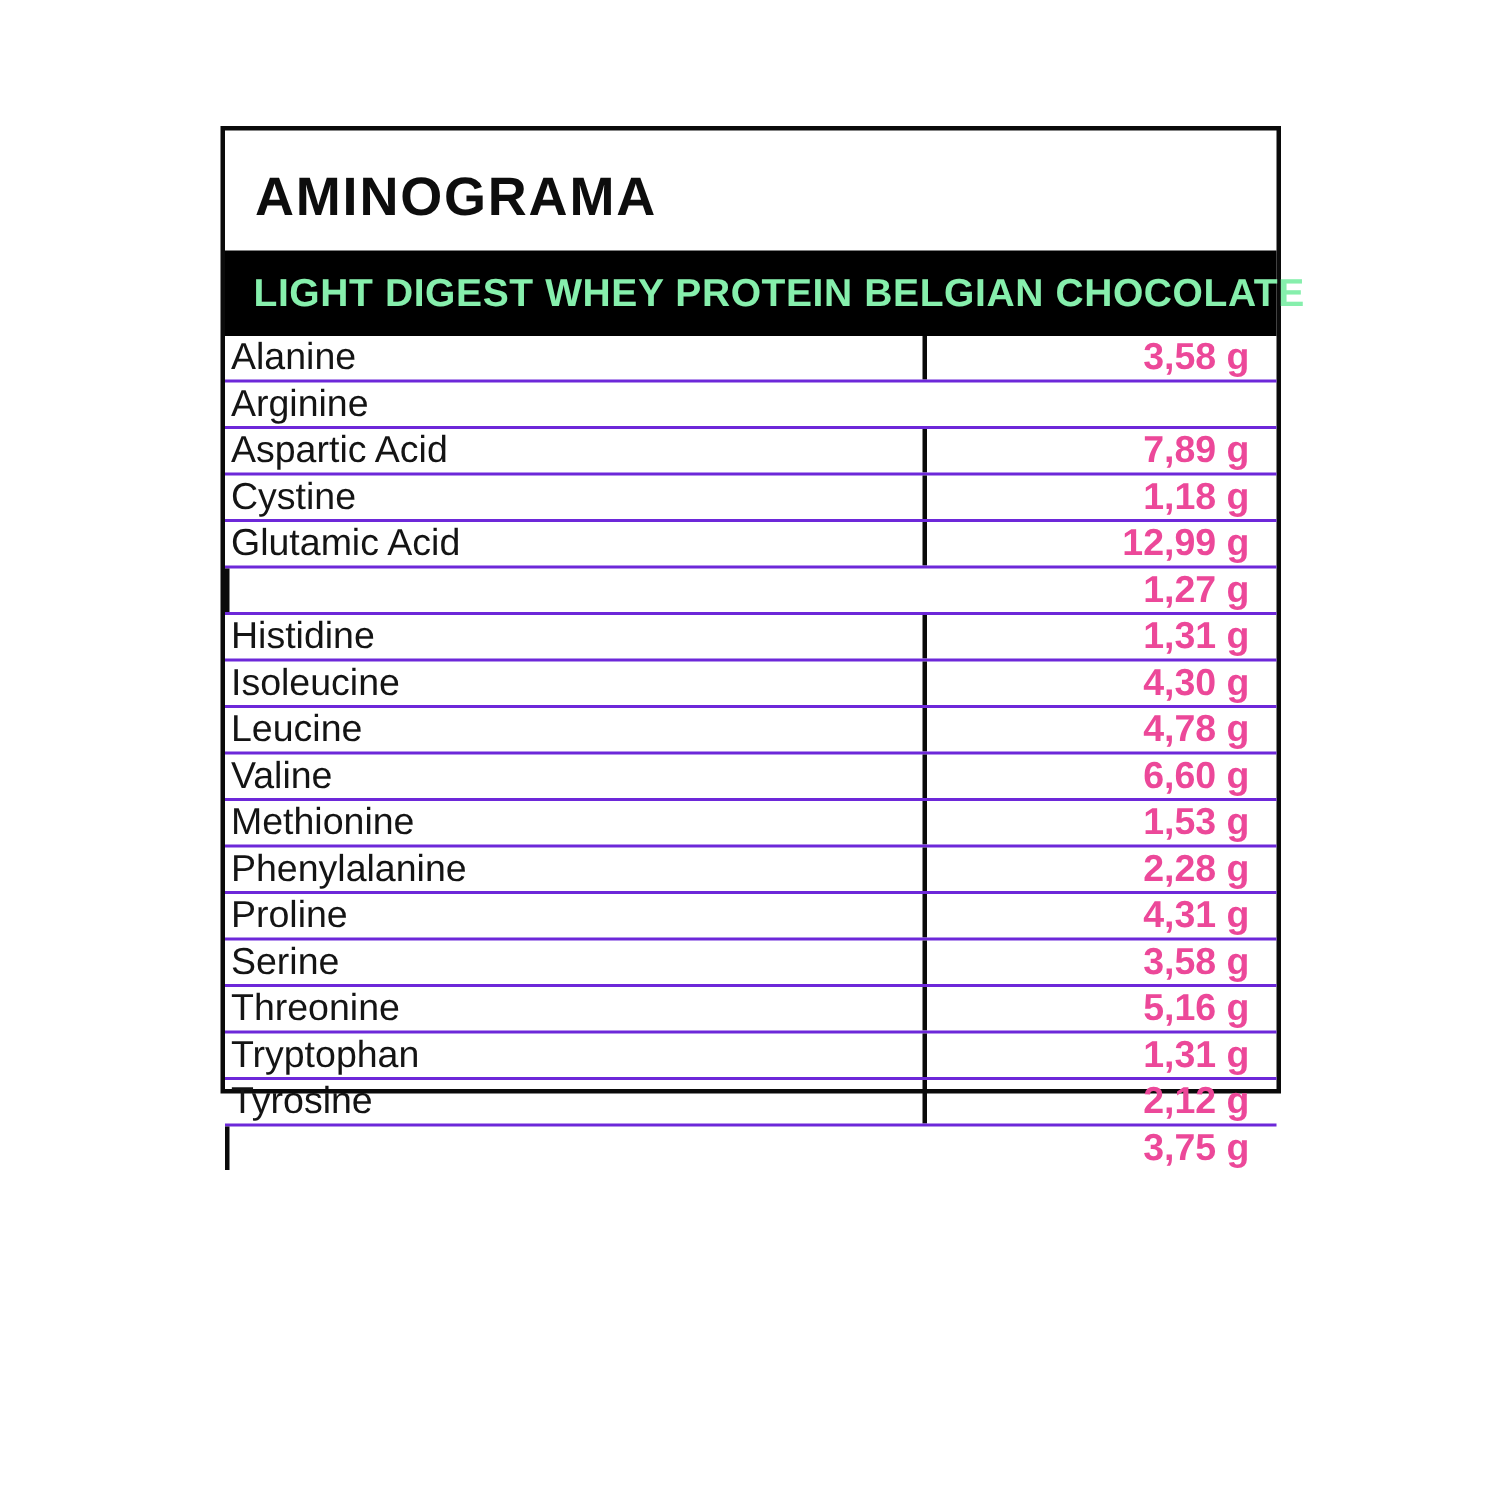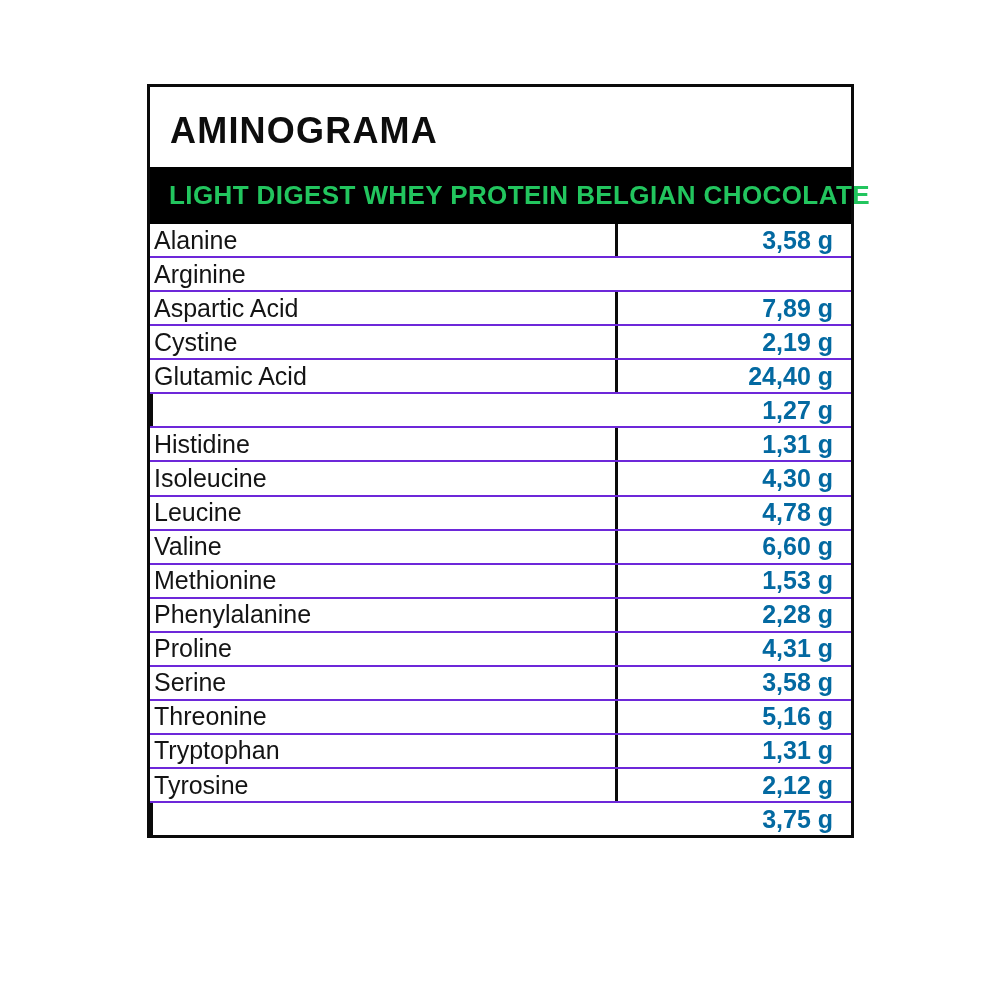--- a/index.html
+++ b/index.html
@@ -9,21 +9,21 @@
     height: 1000px;
     background: #ffffff;
     font-family: "Liberation Sans", sans-serif;
     color: #0d0d0d;
   }
   .card {
     position: absolute;
     left: 147px;
     top: 84px;
     width: 707px;
-    height: 754px;
+    height: 645px;
     box-sizing: border-box;
     border: 3px solid #0a0a0a;
     background: #ffffff;
     display: flex;
     flex-direction: column;
   }
   .title-area {
     flex: 0 0 80px;
     display: flex;
     align-items: center;
@@ -39,21 +39,21 @@
   }
   .banner {
     flex: 0 0 57px;
     background: #000000;
     display: flex;
     align-items: center;
     padding-left: 19px;
     box-sizing: border-box;
   }
   .banner-text {
-    color: #22c55e;
+    color: #86efac;
     font-size: 26px;
     font-weight: bold;
     letter-spacing: 0.4px;
     white-space: nowrap;
   }
   .header-row {
     flex: 0 0 54px;
     display: flex;
     border-bottom: 3px solid #0a0a0a;
     box-sizing: border-box;
@@ -94,21 +94,21 @@
   .row .col-left {
     padding-left: 4px;
     font-size: 25px;
     color: #141414;
   }
   .row .col-right {
     justify-content: flex-end;
     padding-right: 18px;
     font-size: 25px;
     font-weight: bold;
-    color: #0369a1;
+    color: #ec4899;
   }
 </style>
 </head>
 <body>
 
 <div class="card">
 
   <div class="title-area">
     <span class="title">AMINOGRAMA</span>
   </div>
@@ -125,25 +125,25 @@
       </div>
       <div class="row">
         <div class="col-left">Arginine</div>
       </div>
       <div class="row">
         <div class="col-left">Aspartic Acid</div>
         <div class="col-right">7,89 g</div>
       </div>
       <div class="row">
         <div class="col-left">Cystine</div>
-        <div class="col-right">2,19 g</div>
+        <div class="col-right">1,18 g</div>
       </div>
       <div class="row">
         <div class="col-left">Glutamic Acid</div>
-        <div class="col-right">24,40 g</div>
+        <div class="col-right">12,99 g</div>
       </div>
       <div class="row">
         <div class="col-right">1,27 g</div>
       </div>
       <div class="row">
         <div class="col-left">Histidine</div>
         <div class="col-right">1,31 g</div>
       </div>
       <div class="row">
         <div class="col-left">Isoleucine</div>

